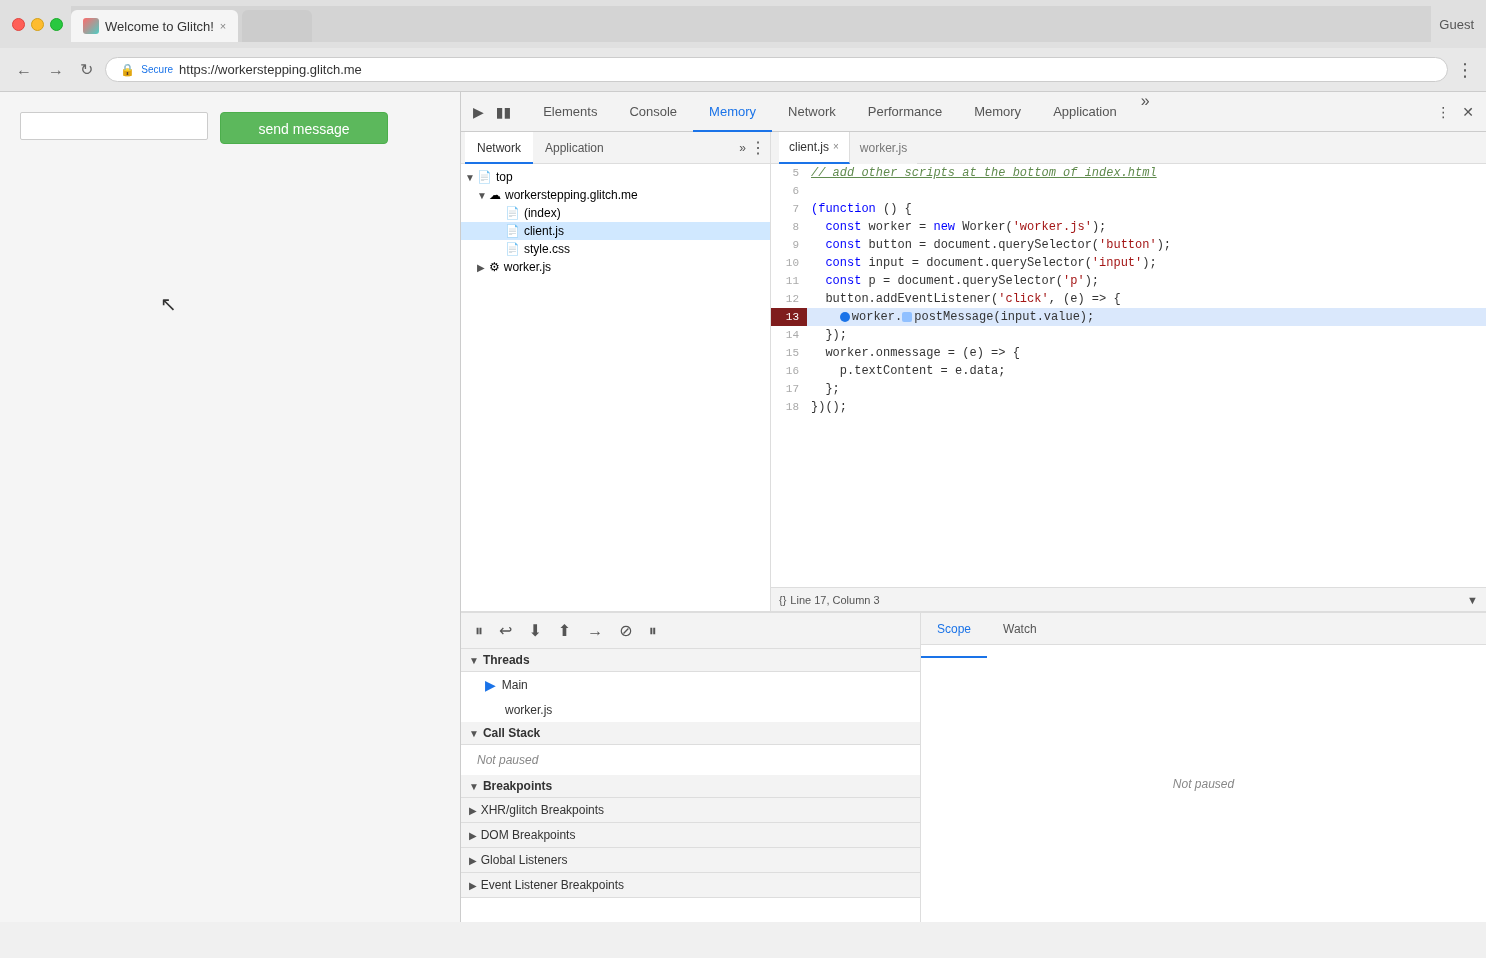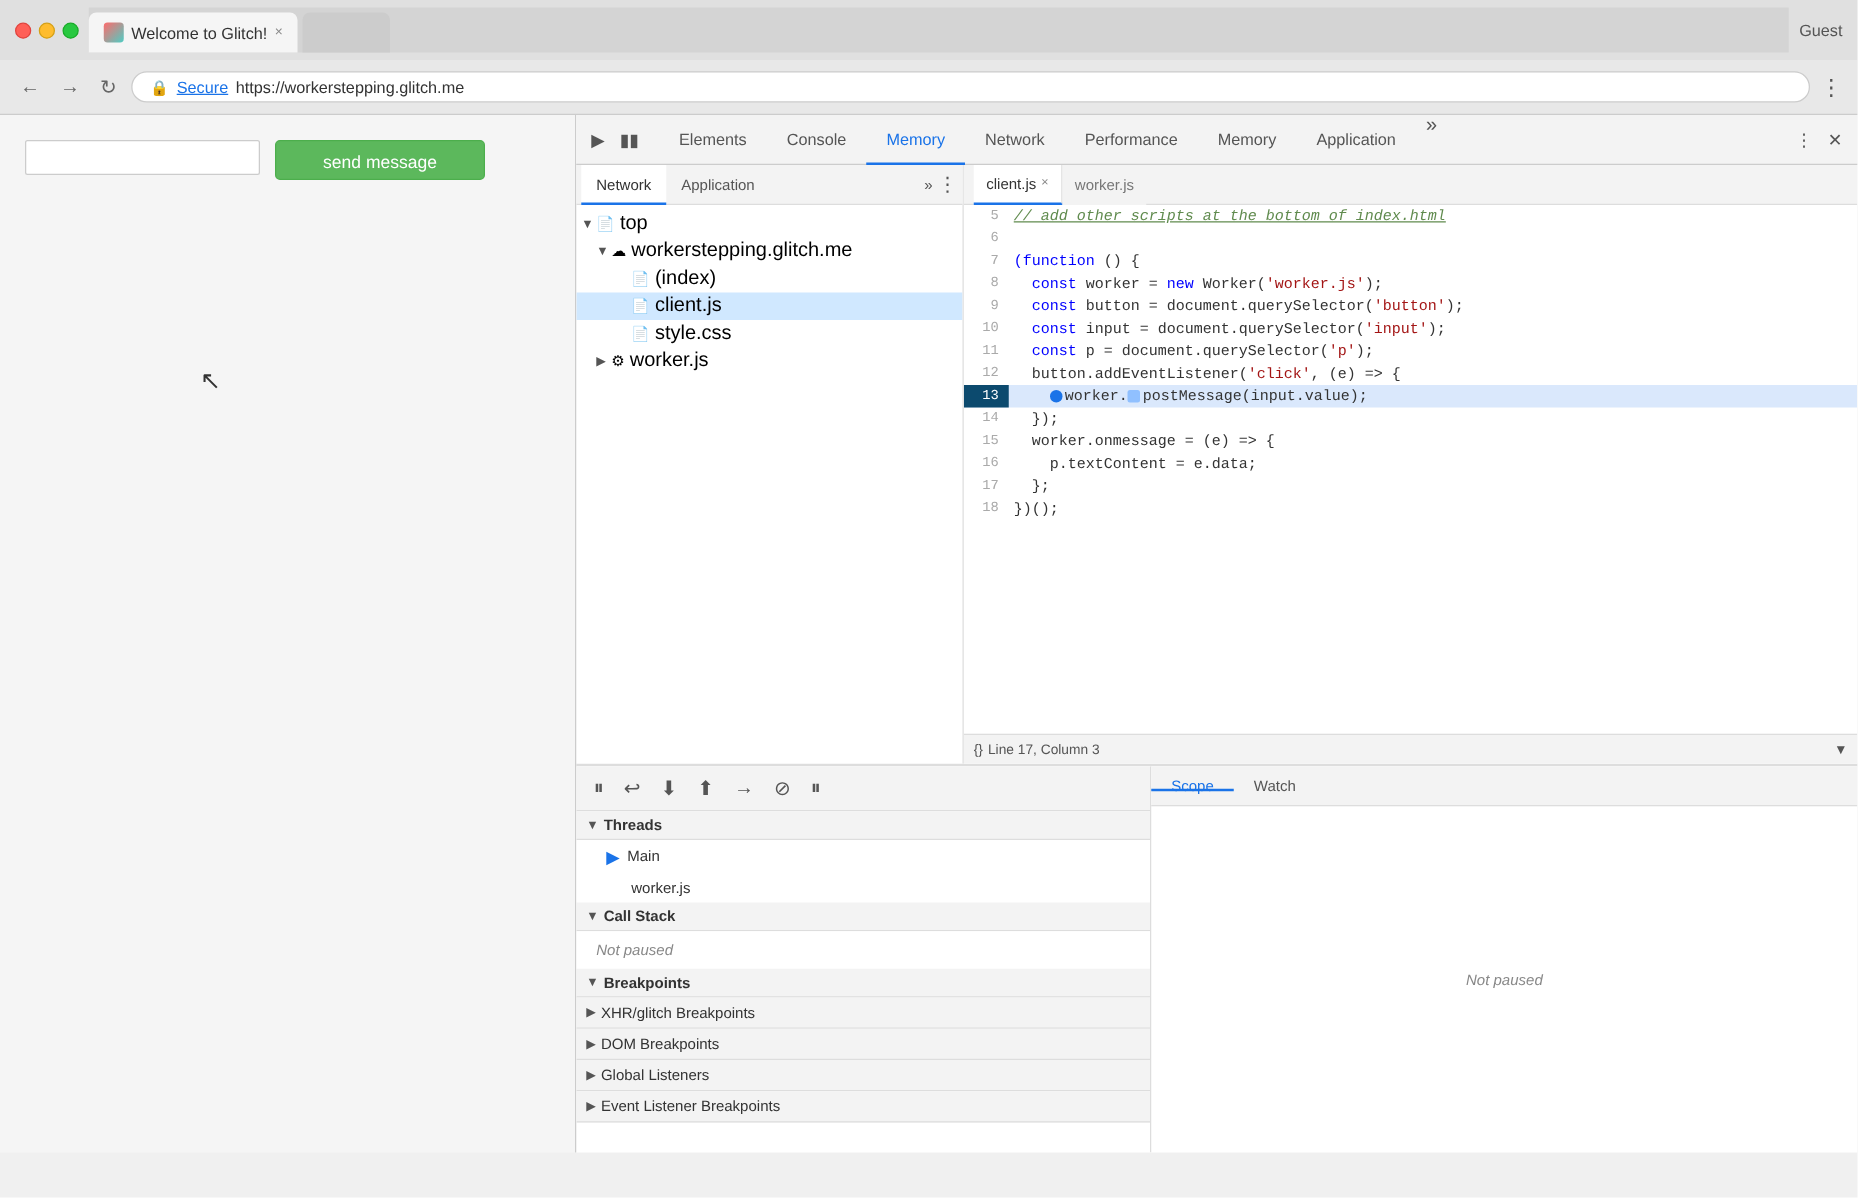--- a/index.html
+++ b/index.html
@@ -18,21 +18,21 @@
     .tab-icon { width: 16px; height: 16px; background: linear-gradient(135deg, #ff6b6b, #4ecdc4); border-radius: 3px; }
     .tab-close { margin-left: auto; color: #888; cursor: pointer; font-size: 11px; }
     .tab-empty { width: 70px; height: 32px; background: #ccc; border-radius: 6px 6px 0 0; }
 
     
     .address-bar { display: flex; align-items: center; padding: 6px 12px; gap: 8px; background: #e8e8e8; height: 44px; border-bottom: 1px solid #ccc; }
     .nav-btn { background: none; border: none; cursor: pointer; color: #666; font-size: 16px; padding: 4px; }
     .nav-btn:disabled { color: #bbb; }
     .address-input { flex: 1; display: flex; align-items: center; background: white; border: 1px solid #ccc; border-radius: 20px; padding: 4px 14px; gap: 6px; font-size: 13px; }
     .secure-icon { color: #1a73e8; font-size: 12px; }
-    .secure-text { color: #1a73e8; font-size: 13px; font-weight: 500; text-decoration: underline; }
+    .secure-text { color: #1a73e8; font-size: 10px; font-weight: 500; }
     .address-url { color: #333; font-size: 13px; }
     .guest-label { font-size: 13px; color: #555; margin-left: auto; }
     .menu-dots { font-size: 18px; color: #555; cursor: pointer; }
 
     
     .main-layout { display: flex; height: calc(958px - 128px); }
 
     
     .page-content { width: 460px; background: #f5f5f5; padding: 20px; flex-shrink: 0; display: flex; flex-direction: row; gap: 12px; position: relative; }
     .message-input { width: 188px; height: 28px; border: 1px solid #ccc; background: white; border-radius: 2px; }
@@ -58,21 +58,21 @@
     .file-panel-tabs { display: flex; align-items: center; border-bottom: 1px solid #ddd; background: #f3f3f3; padding: 0 4px; height: 32px; }
     .file-panel-tab { padding: 0 12px; height: 32px; line-height: 32px; font-size: 12px; cursor: pointer; color: #555; }
     .file-panel-tab.active { background: white; border-bottom: 2px solid #1a73e8; color: #333; }
     .file-panel-tab-more { margin-left: auto; color: #555; cursor: pointer; font-size: 12px; }
     .file-panel-menu { margin-left: 4px; color: #555; cursor: pointer; }
     .file-tree { padding: 4px 0; font-size: 12px; flex: 1; overflow-y: auto; }
     .tree-item { display: flex; align-items: center; padding: 2px 0; cursor: pointer; white-space: nowrap; }
     .tree-item.selected { background: #d0e8ff; }
     .tree-arrow { display: inline-block; width: 12px; color: #555; font-size: 10px; flex-shrink: 0; }
     .tree-icon { margin-right: 4px; font-size: 12px; }
-    .tree-label { font-size: 16px; }
+    .tree-label { font-size: 12px; }
 
     
     .code-panel { flex: 1; display: flex; flex-direction: column; overflow: hidden; }
     .code-tabs { display: flex; align-items: center; border-bottom: 1px solid #ddd; background: #f3f3f3; height: 32px; padding-left: 8px; }
     .code-tab { display: flex; align-items: center; gap: 4px; padding: 0 10px; height: 32px; font-size: 12px; cursor: pointer; border-right: 1px solid #ddd; background: white; border-bottom: 2px solid #1a73e8; color: #333; }
     .code-tab-inactive { display: flex; align-items: center; gap: 4px; padding: 0 10px; height: 32px; font-size: 12px; cursor: pointer; background: #f3f3f3; color: #777; }
     .code-tab-close { color: #888; font-size: 10px; cursor: pointer; }
     .code-editor { flex: 1; overflow: auto; background: white; font-family: 'Courier New', Courier, monospace; font-size: 12px; }
     .code-line { display: flex; min-height: 18px; }
     .code-line.highlighted { background: #dae8fc; }
@@ -105,21 +105,21 @@
     
     .breakpoint-item { padding: 8px 12px; font-size: 12px; }
     .breakpoint-label { display: flex; align-items: center; gap: 6px; font-weight: 500; color: #333; }
     .breakpoint-checkbox { accent-color: #1a73e8; }
     .breakpoint-code { color: #666; font-family: 'Courier New', monospace; font-size: 11px; padding-left: 22px; }
     .collapsible-header { display: flex; align-items: center; padding: 5px 8px; background: #f3f3f3; border-bottom: 1px solid #ddd; cursor: pointer; font-size: 12px; color: #333; }
     .collapsible-arrow { margin-right: 4px; color: #555; font-size: 10px; }
 
     
     .scope-tabs { display: flex; border-bottom: 1px solid #ddd; background: #f3f3f3; height: 32px; }
-    .scope-tab { padding: 0 16px; height: 20px; line-height: 32px; font-size: 12px; cursor: pointer; color: #555; }
+    .scope-tab { padding: 0 16px; height: 45px; line-height: 32px; font-size: 12px; cursor: pointer; color: #555; }
     .scope-tab.active { color: #1a73e8; border-bottom: 2px solid #1a73e8; }
     .scope-content { flex: 1; display: flex; align-items: center; justify-content: center; }
     .not-paused-italic { color: #888; font-size: 12px; font-style: italic; }
   </style>
 </head>
 <body>
 
 <div class="browser-chrome">
 
   <div class="title-bar">
@@ -281,21 +281,21 @@
             <span class="line-num">11</span>
             <span class="line-content">  <span class="code-keyword">const</span> p = document.querySelector(<span class="code-string">'p'</span>);</span>
           </div>
 
           <div class="code-line">
             <span class="line-num">12</span>
             <span class="line-content">  button.addEventListener(<span class="code-string">'click'</span>, (e) =&gt; {</span>
           </div>
 
           <div class="code-line highlighted">
-            <span class="line-num" style="background:#0c4a6e; color:white;">13</span>
+            <span class="line-num" style="background:#7f1d1d; color:white;">13</span>
             <span class="line-content">    <span style="display:inline-block;width:10px;height:10px;background:#1a73e8;border-radius:50%;margin-right:2px;vertical-align:middle;"></span>worker.<span style="display:inline-block;width:10px;height:10px;background:#90c0ff;border-radius:2px;margin-right:2px;vertical-align:middle;"></span>postMessage(input.value);</span>
           </div>
 
           <div class="code-line">
             <span class="line-num">14</span>
             <span class="line-content">  });</span>
           </div>
 
           <div class="code-line">
             <span class="line-num">15</span>

